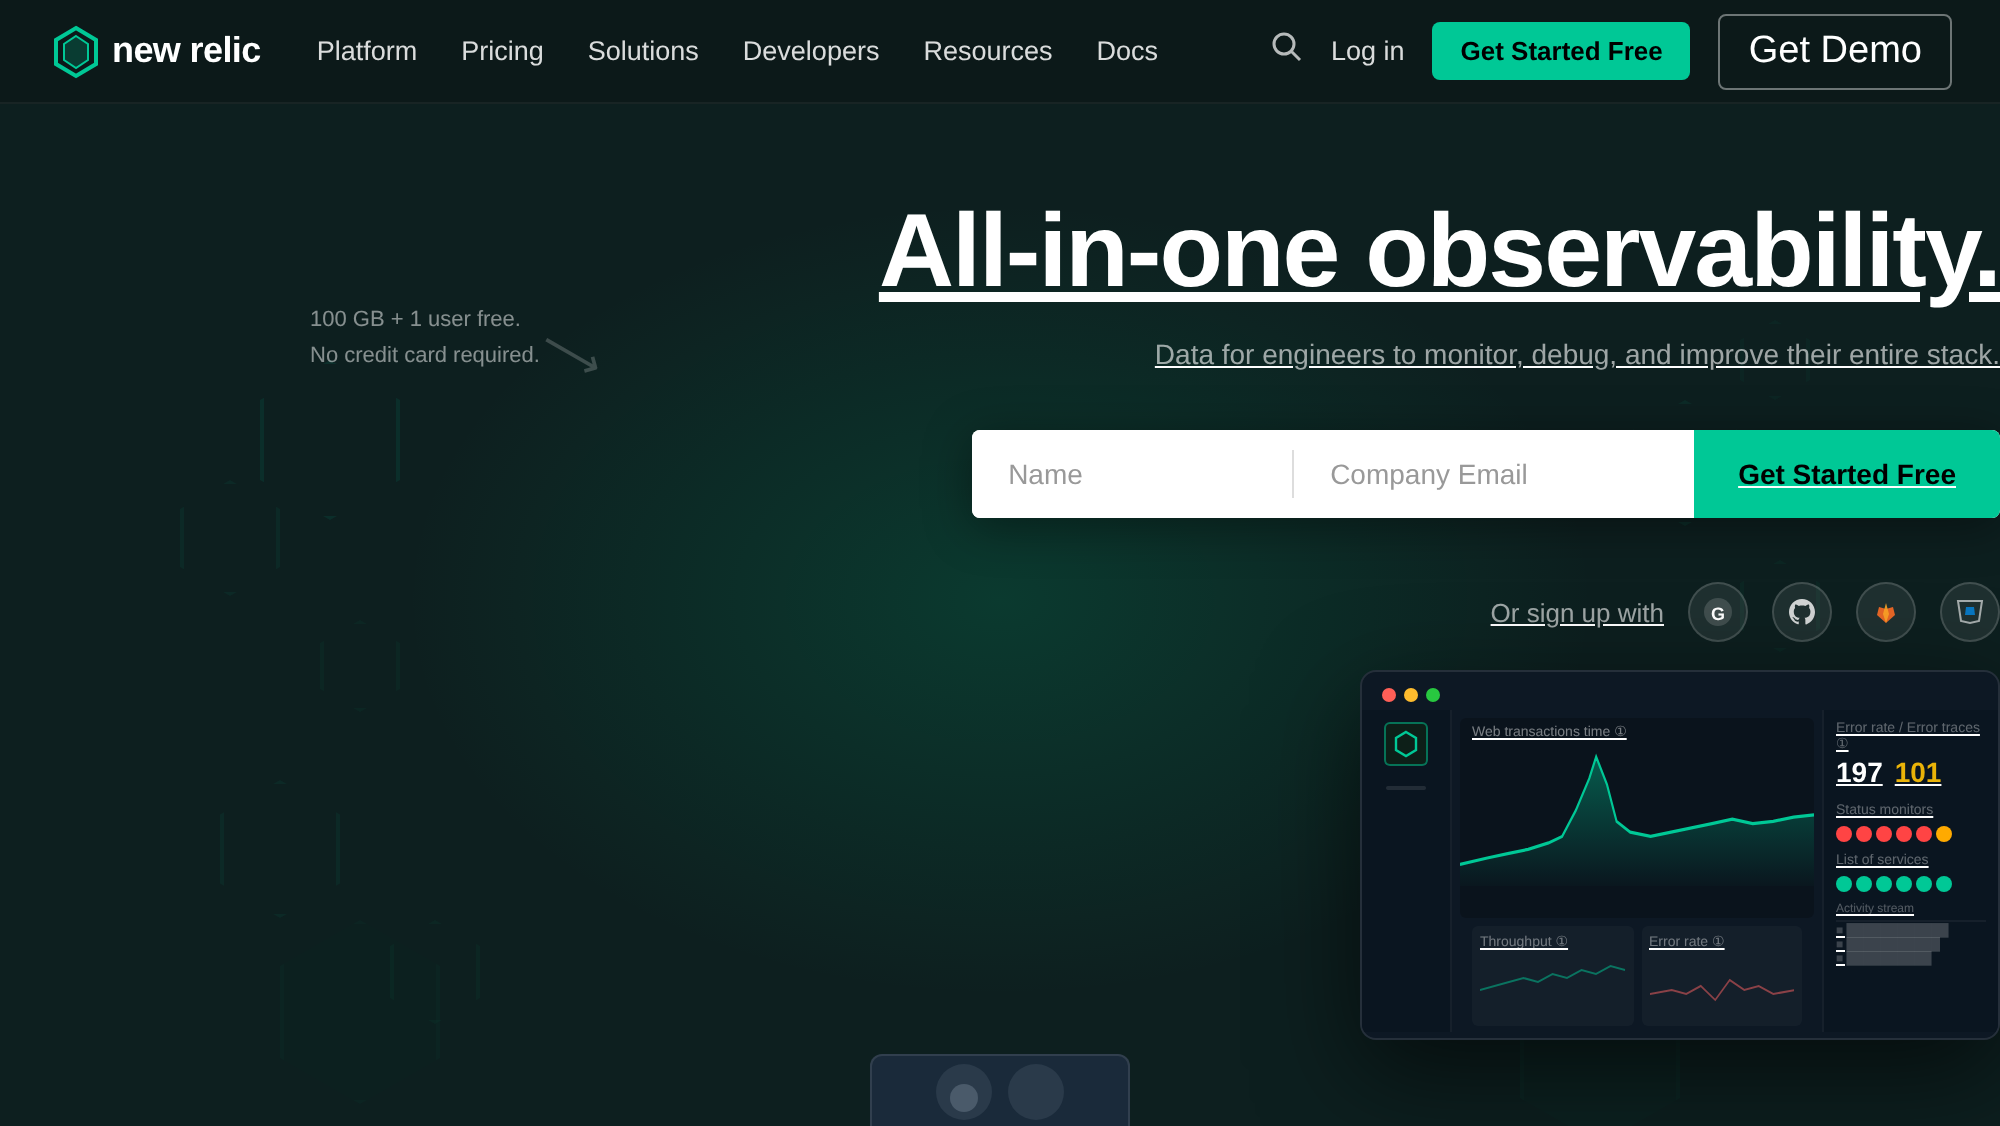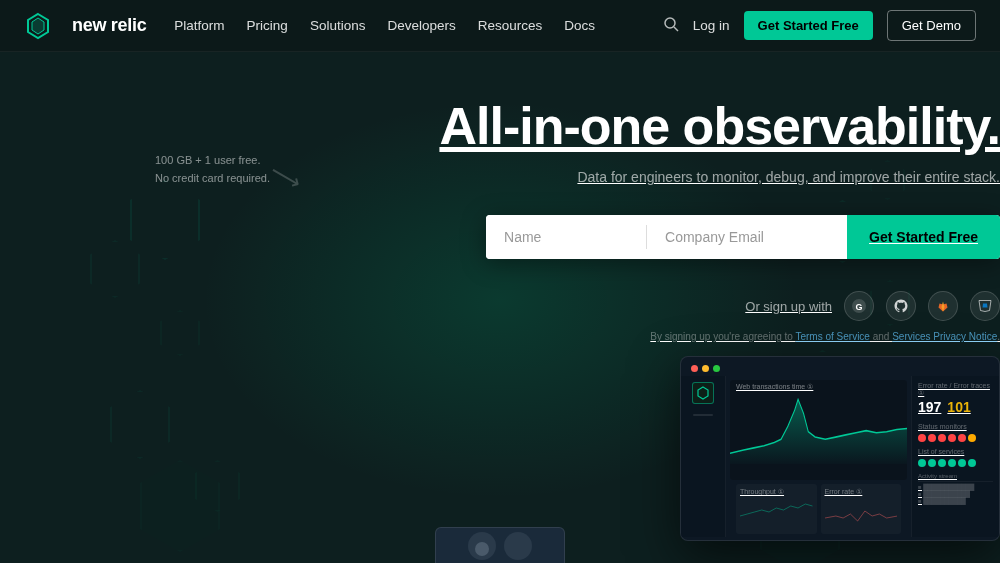--- a/index.html
+++ b/index.html
@@ -43,21 +43,21 @@
       align-items: center;
       padding: 0 24px;
       height: 52px;
       background: rgba(13, 25, 25, 0.95);
       border-bottom: 1px solid rgba(255,255,255,0.05);
     }
 
     .nav-logo {
       display: flex;
       align-items: center;
-      gap: 20px;
+      gap: 4px;
       margin-right: 28px;
     }
 
     .nav-logo-icon {
       width: 28px;
       height: 28px;
     }
 
     .nav-logo-text {
       font-size: 18px;
@@ -108,21 +108,21 @@
       font-weight: 600;
       cursor: pointer;
     }
 
     .btn-get-demo {
       background: transparent;
       color: #fff;
       border: 1px solid rgba(255,255,255,0.4);
       padding: 7px 14px;
       border-radius: 4px;
-      font-size: 13px;
+      font-size: 19px;
       font-weight: 500;
       cursor: pointer;
     }
 
     .hero-title {
       font-size: 52px;
       font-weight: 700;
       text-align: center;
       color: #fff;
       line-height: 1.1;
@@ -386,23 +386,20 @@
     </div>
 
     <div class="social-icon">
       <svg width="14" height="14" viewBox="0 0 14 14">
         <path d="M1 1.5l1.5 10 4.5 1 4.5-1 1.5-10z" fill="none" stroke="rgba(255,255,255,0.6)" stroke-width="1"></path>
         <path d="M4.5 8.5h5l-.5-4h-4z" fill="rgba(0,150,255,0.7)"></path>
       </svg>
     </div>
   </div>
 
-  <div class="terms-text">
-    <span>By signing up you're agreeing to </span><a href="#">Terms of Service</a><span> and </span><a href="#">Services Privacy Notice</a><span>.</span>
-  </div>
 
   <div style="position:relative; margin-top:14px; width:320px; height:185px; background:#0d1824; border-radius:8px; border:1px solid rgba(255,255,255,0.1); box-shadow:0 16px 50px rgba(0,0,0,0.6); overflow:hidden;">
 
     <div class="dashboard-dots">
       <div class="dot dot-red"></div>
       <div class="dot dot-yellow"></div>
       <div class="dot dot-green"></div>
     </div>
 
     <div style="display:flex; height:calc(100% - 22px);">

